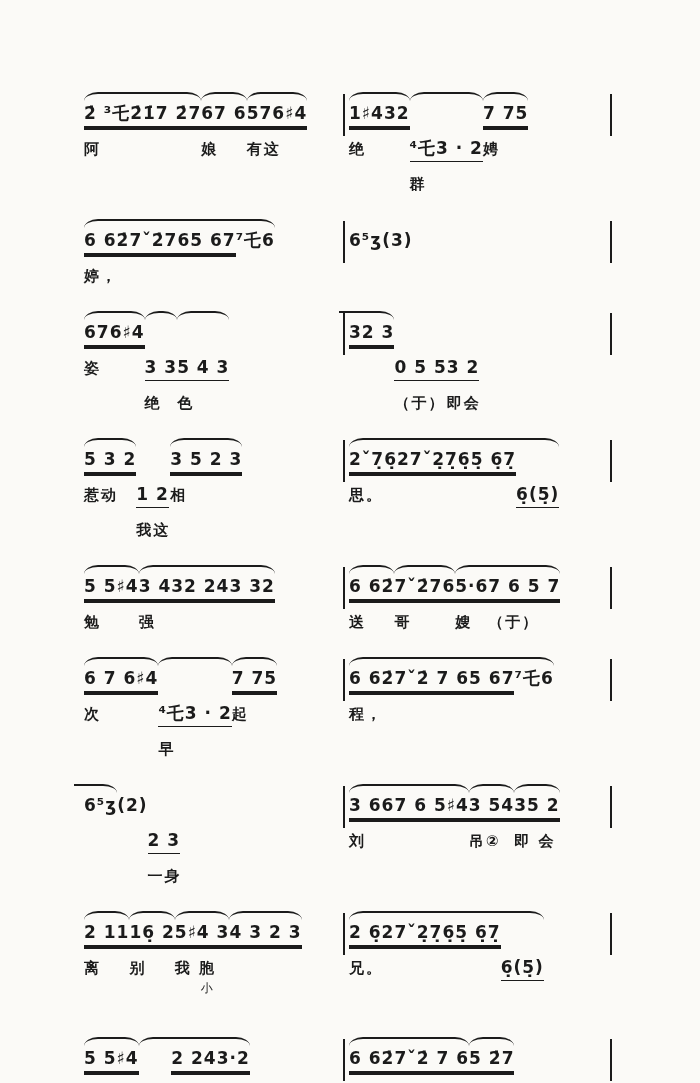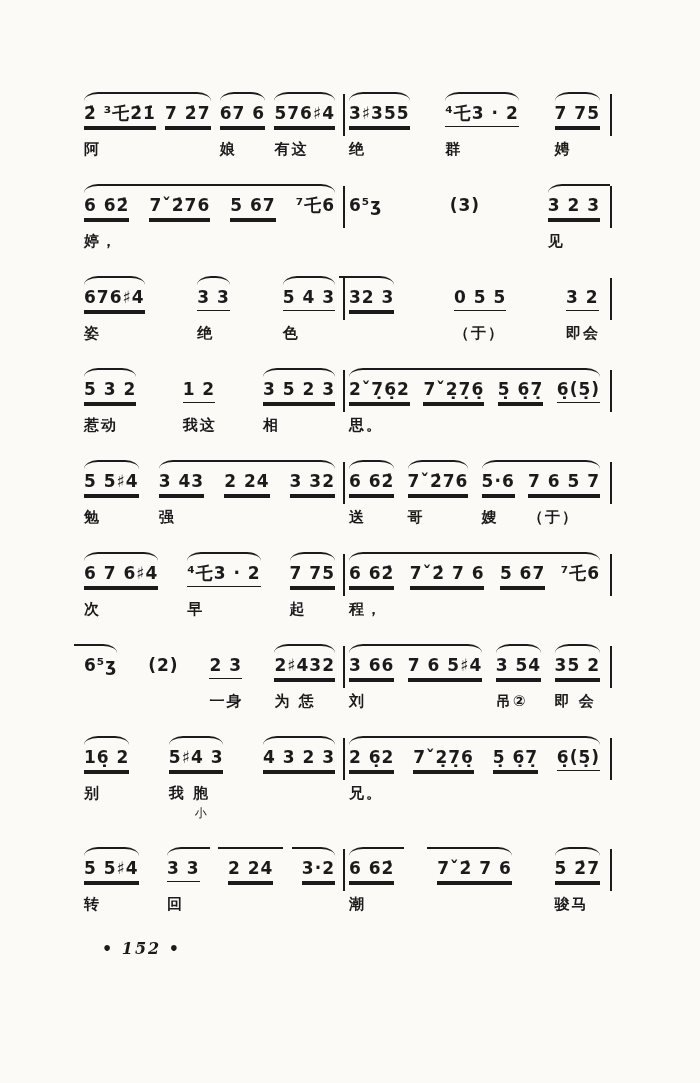--- a/index.html
+++ b/index.html
@@ -18,21 +18,20 @@
   }
   .line{
     display:flex;
     align-items:flex-start;
     margin-bottom:25px;
     width:100%;
   }
   .measure{
     flex:1 1 0;
     display:flex;
-    justify-content:space-between;
     align-items:flex-start;
     min-width:0;
   }
   .cell{
     display:flex;
     flex-direction:column;
     align-items:flex-start;
     position:relative;
   }
   .slur{
@@ -48,21 +47,21 @@
   .slur.s-end{border-top-color:#1b1b1b;border-radius:0 14px 0 0 / 0 9px 0 0;margin-left:-10px;width:calc(100% + 10px);}
   .note{
     font-size:17px;
     font-weight:bold;
     letter-spacing:1px;
     line-height:22px;
     white-space:nowrap;
     font-family:"DejaVu Sans",sans-serif;
   }
   .note span{display:inline-block;padding-bottom:2px;}
-  .note.u1 span{border-bottom:1.5px solid #1b1b1b;}
+  .note.u1 span{border-bottom:1.5px solid #1b1b1b;margin-top:35px;}
   .note.u2 span{border-bottom:1.5px solid #1b1b1b;box-shadow:0 3px 0 0 #1b1b1b;}
   .lyric{
     font-size:15px;
     font-weight:bold;
     margin-top:13px;
     white-space:nowrap;
     min-height:18px;
     letter-spacing:2px;
   }
   .sublyric{
@@ -113,21 +112,21 @@
           <div class="cell">
             <div class="slur s-full"></div>
             <div class="note u2"><span>576♯4</span></div>
             <div class="lyric">有这</div>
           </div>
         </div>
         <div class="barline"></div>
         <div class="measure">
           <div class="cell">
             <div class="slur s-full"></div>
-            <div class="note u2"><span>3♯355</span></div>
+            <div class="note u2"><span>1♯432</span></div>
             <div class="lyric">绝</div>
           </div>
           <div class="cell">
             <div class="slur s-full"></div>
             <div class="note u1"><span>⁴乇3 · 2</span></div>
             <div class="lyric">群</div>
           </div>
           <div class="cell">
             <div class="slur s-full"></div>
             <div class="note u2"><span>7 75</span></div>
@@ -164,25 +163,20 @@
           <div class="cell">
             <div class="slur s-none"></div>
             <div class="note u0"><span>6⁵ʒ</span></div>
             <div class="lyric"></div>
           </div>
           <div class="cell">
             <div class="slur s-none"></div>
             <div class="note u0"><span>(3)</span></div>
             <div class="lyric"></div>
           </div>
-          <div class="cell">
-            <div class="slur s-start"></div>
-            <div class="note u2"><span>3 2 3</span></div>
-            <div class="lyric">见</div>
-          </div>
         </div>
         <div class="barline endbar"></div>
       </div>
       <div class="line">
         <div class="measure">
           <div class="cell">
             <div class="slur s-full"></div>
             <div class="note u2"><span>676♯4</span></div>
             <div class="lyric">姿</div>
           </div>
@@ -361,25 +355,20 @@
           <div class="cell">
             <div class="slur s-none"></div>
             <div class="note u0"><span>(2)</span></div>
             <div class="lyric"></div>
           </div>
           <div class="cell">
             <div class="slur s-none"></div>
             <div class="note u1"><span>2 3</span></div>
             <div class="lyric">一身</div>
           </div>
-          <div class="cell">
-            <div class="slur s-full"></div>
-            <div class="note u2"><span>2♯432</span></div>
-            <div class="lyric">为 恁</div>
-          </div>
         </div>
         <div class="barline"></div>
         <div class="measure">
           <div class="cell">
             <div class="slur s-start"></div>
             <div class="note u2"><span>3 66</span></div>
             <div class="lyric">刘</div>
           </div>
           <div class="cell">
             <div class="slur s-end"></div>
@@ -394,20 +383,25 @@
           <div class="cell">
             <div class="slur s-full"></div>
             <div class="note u2"><span>35 2</span></div>
             <div class="lyric">即 会</div>
           </div>
         </div>
         <div class="barline endbar"></div>
       </div>
       <div class="line">
         <div class="measure">
+          <div class="cell">
+            <div class="slur s-full"></div>
+            <div class="note u2"><span>2 11</span></div>
+            <div class="lyric">离</div>
+          </div>
           <div class="cell">
             <div class="slur s-full"></div>
             <div class="note u2"><span>16̣ 2</span></div>
             <div class="lyric">别</div>
           </div>
           <div class="cell">
             <div class="slur s-full"></div>
             <div class="note u2"><span>5♯4 3</span></div>
             <div class="lyric">我 胞</div>
             <div class="sublyric">小</div>

